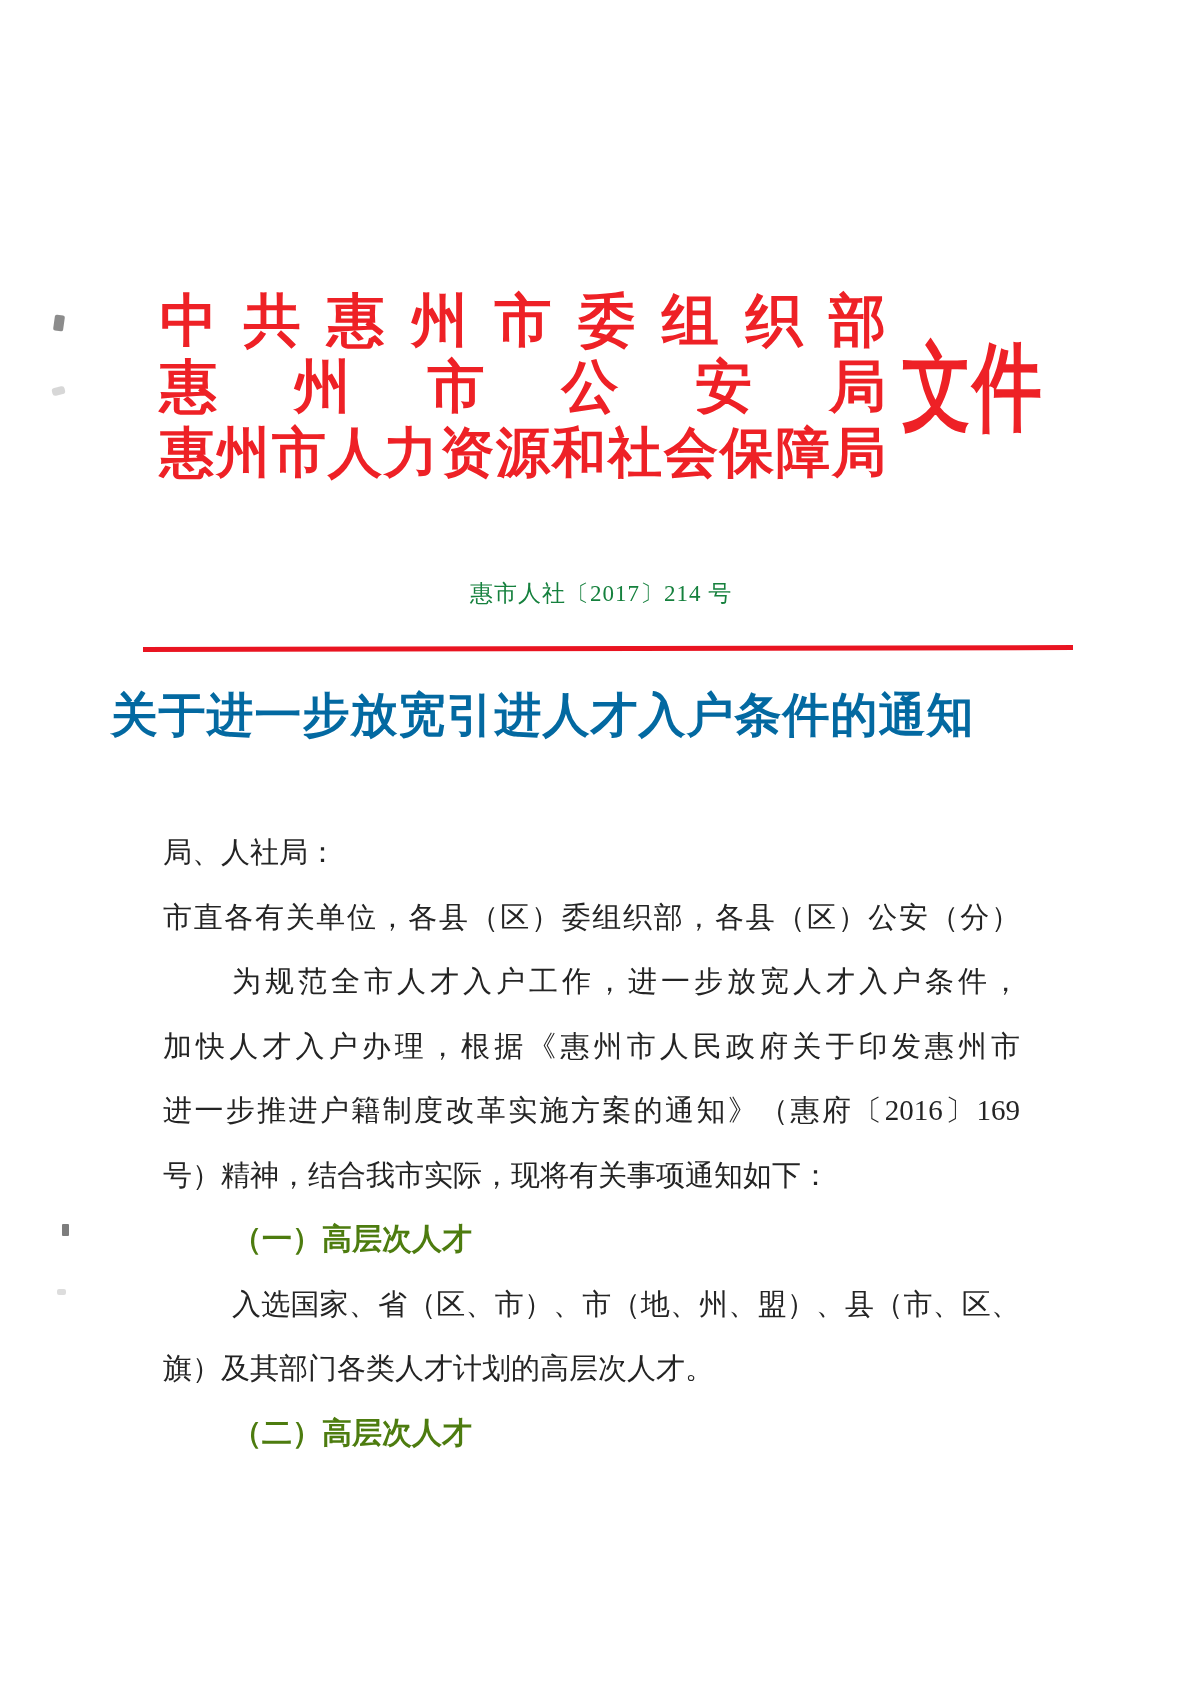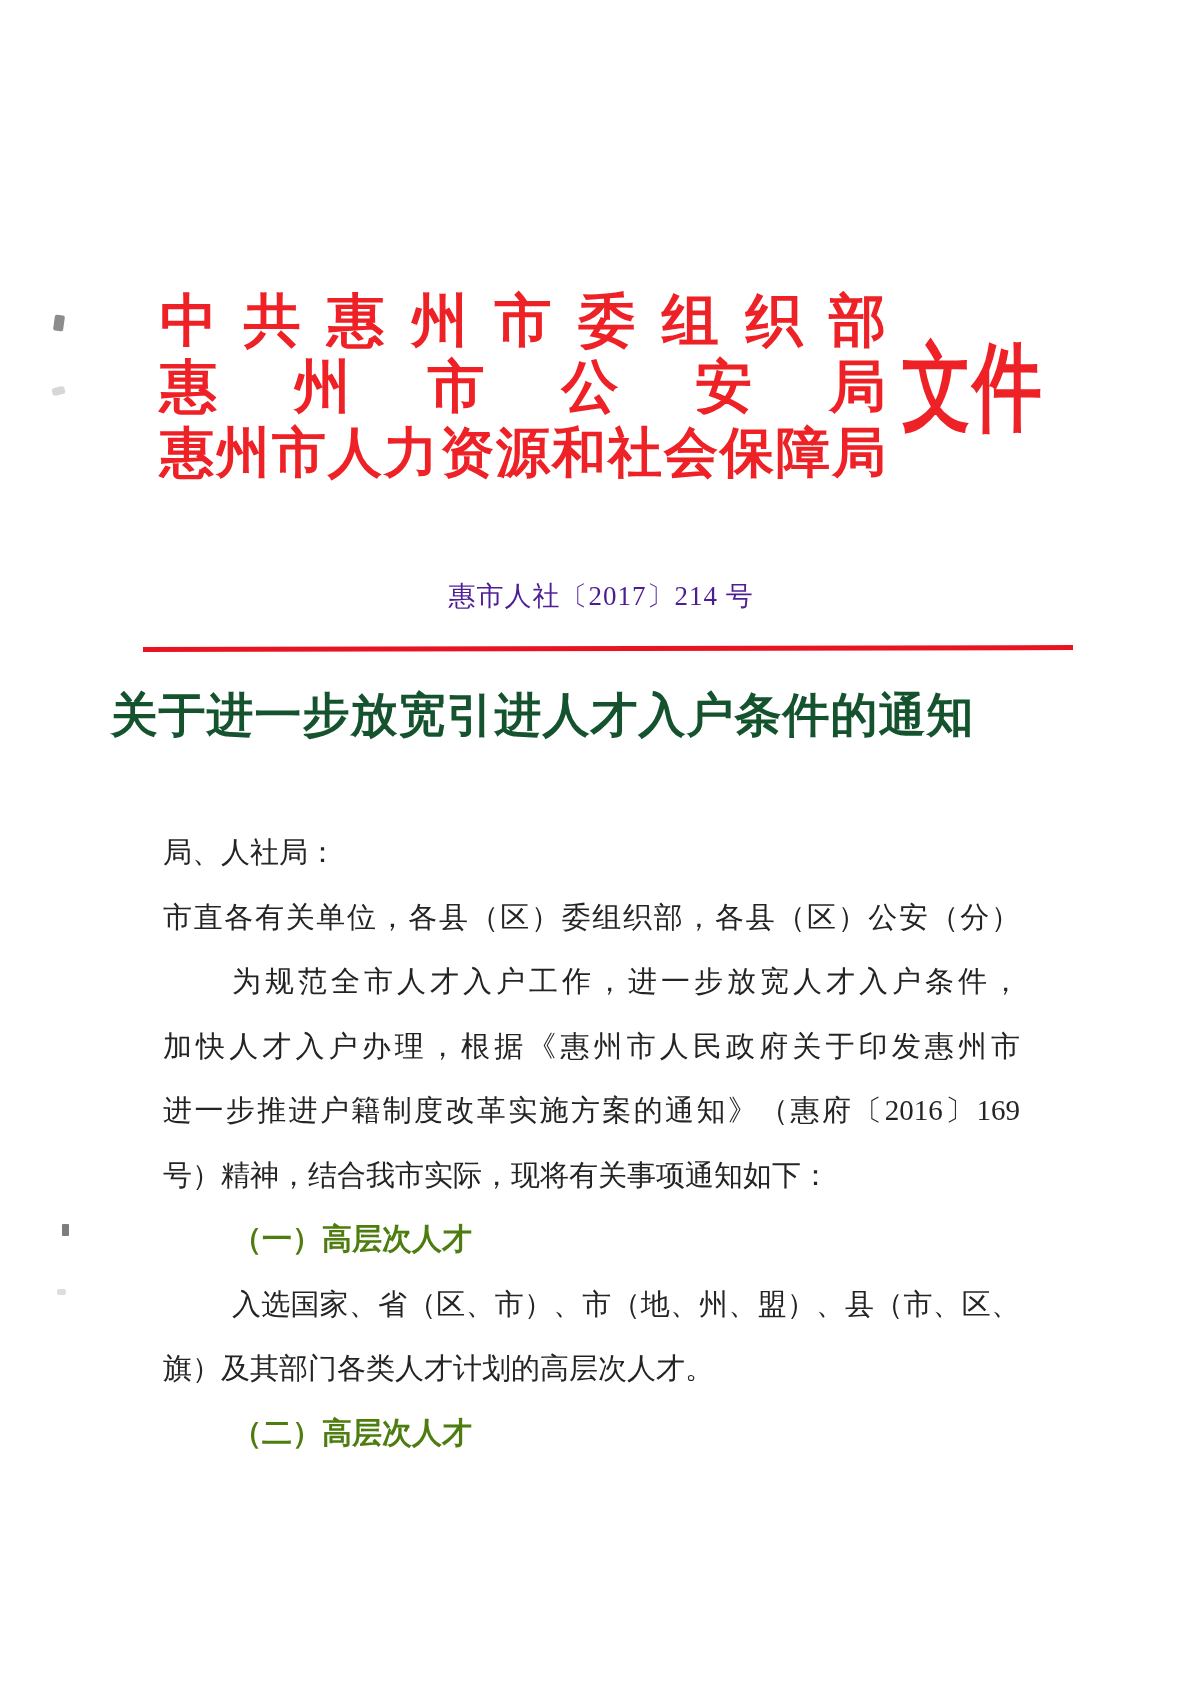--- a/index.html
+++ b/index.html
@@ -48,23 +48,23 @@
     white-space: nowrap;
   }
 
   
   .doc-number {
     position: absolute;
     left: 0;
     top: 578px;
     width: 1202px;
     text-align: center;
-    font-size: 27px;
+    font-size: 23px;
     letter-spacing: 1px;
-    color: #4c1d95;
+    color: #15803d;
   }
 
   
   .red-rule {
     position: absolute;
     left: 143px;
     top: 646px;
     width: 930px;
     height: 5px;
     background: #e91421;
@@ -75,21 +75,21 @@
   .doc-title {
     position: absolute;
     left: 0;
     top: 684px;
     width: 1085px;
     margin: 0;
     text-align: center;
     font-size: 47px;
     font-weight: 700;
     letter-spacing: 1px;
-    color: #14532d;
+    color: #0369a1;
   }
 
   
   .body-text {
     position: absolute;
     left: 163px;
     top: 820px;
     width: 857px;
     font-size: 29px;
     color: #242424;

